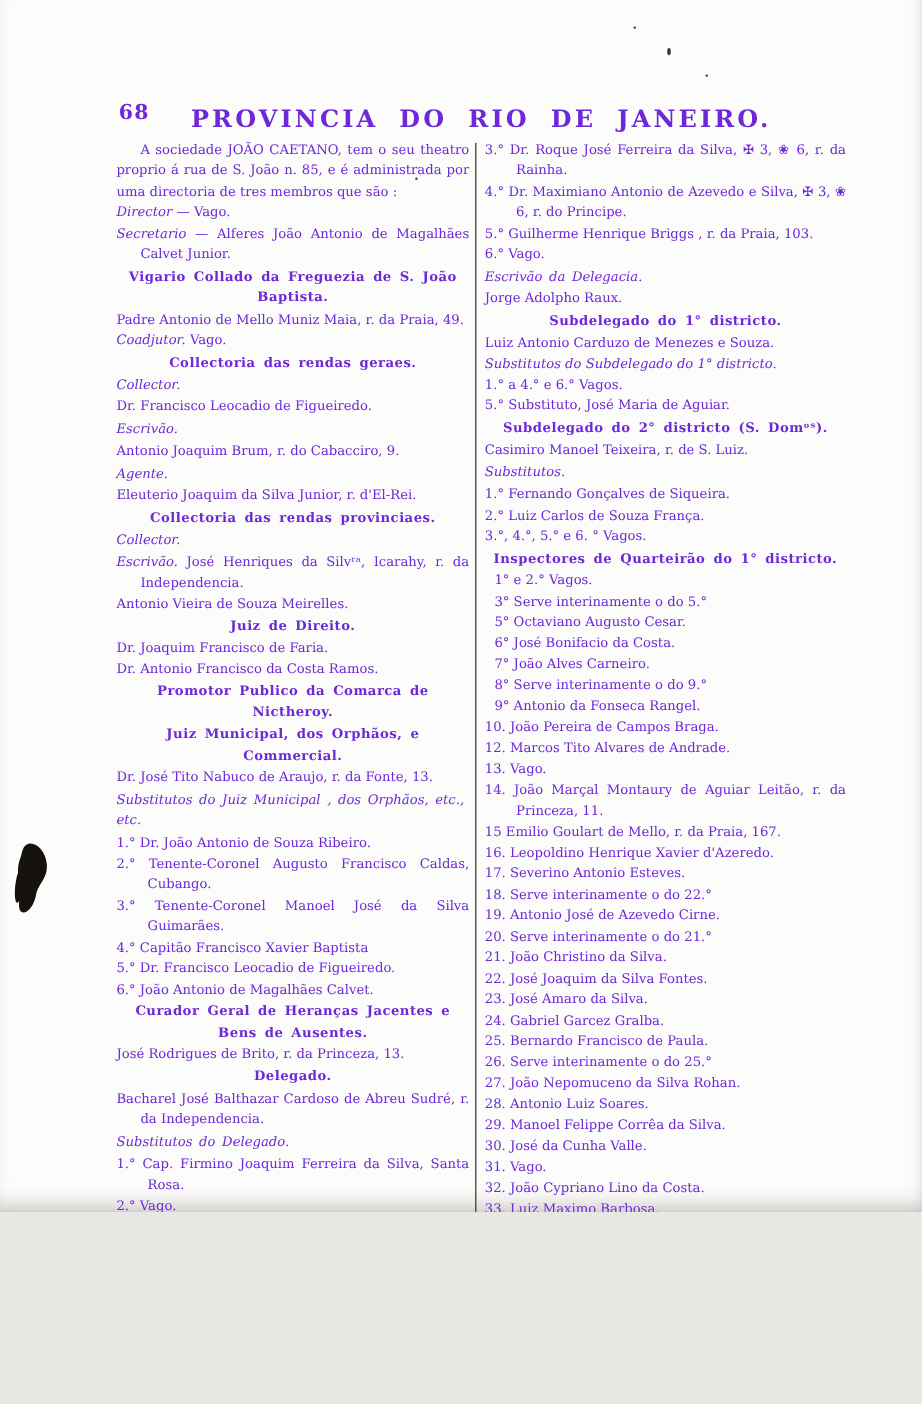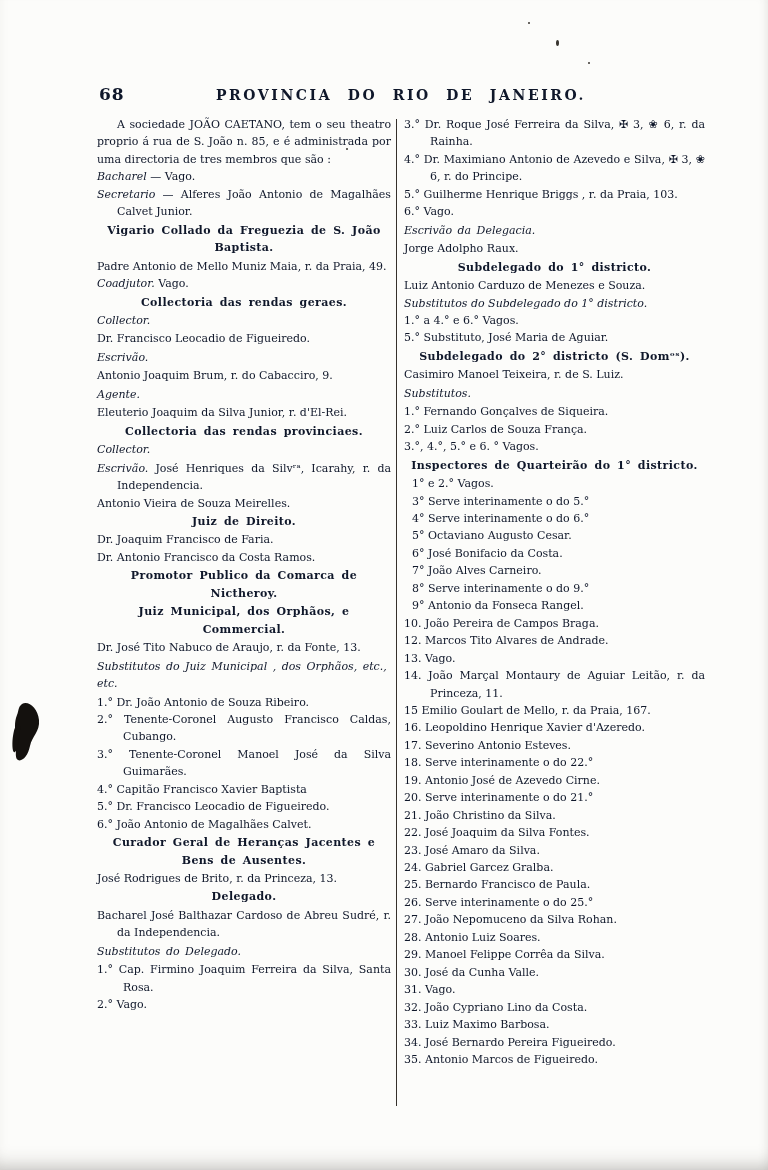--- a/index.html
+++ b/index.html
@@ -1,24 +1,24 @@
 <!DOCTYPE html>
 <html><head>
 <meta charset="utf-8">
 <style>
   html,body{margin:0;padding:0;background:#e9e7e2;}
   .page{
-    position:relative;width:768px;height:1170px;margin:0 auto;
-    background:#fcfcfa;color:#0f172a;overflow:hidden;
+    position:relative;width:768px;height:1010px;margin:0 auto;
+    background:#fcfcfa;color:#6d28d9;overflow:hidden;
     font-family:"DejaVu Serif","Liberation Serif",serif;
     box-shadow:inset 0 -16px 20px -14px rgba(60,55,50,.35), inset -8px 0 14px -12px rgba(60,55,50,.18);
   }
   .page-number{position:absolute;left:99px;top:84px;font-size:17px;font-weight:bold;letter-spacing:1px;}
   .page-title{position:absolute;left:95px;width:612px;top:87px;text-align:center;font-weight:bold;
-    font-size:14px;letter-spacing:2.6px;word-spacing:8px;}
+    font-size:20px;letter-spacing:2.6px;word-spacing:8px;}
   .divider{position:absolute;left:396px;top:119px;width:1.4px;height:987px;background:#35302b;}
   .col{position:absolute;top:116px;font-size:11px;line-height:17.45px;text-align:justify;}
   .col-left{left:97px;width:294px;}
   .col-right{left:404px;width:301px;}
   .blk{margin:0;}
   .para{text-indent:20px;}
   .entry{padding-left:20px;text-indent:-20px;}
   .num{padding-left:26px;text-indent:-26px;}
   .insp{padding-left:30px;text-indent:-22px;}
   .head-b{font-weight:bold;text-align:center;letter-spacing:.4px;word-spacing:2.5px;margin:1px 0;}
@@ -37,21 +37,21 @@
 
 <div class="page">
 
   <div class="page-number">68</div>
   <div class="page-title">PROVINCIA DO RIO DE JANEIRO.</div>
 
   <div class="divider"></div>
 
   <div class="col col-left">
       <div class="blk para">A sociedade JOÃO CAETANO, tem o seu theatro proprio á rua de S. João n. 85, e é administrada por uma directoria de tres membros que são :</div>
-      <div class="blk entry"><i>Bacharel</i> — Vago.</div>
+      <div class="blk entry"><i>Director</i> — Vago.</div>
       <div class="blk entry"><i>Secretario</i> — Alferes João Antonio de Magalhães Calvet Junior.</div>
       <div class="blk head-b">Vigario Collado da Freguezia de S. João Baptista.</div>
       <div class="blk entry">Padre Antonio de Mello Muniz Maia, r. da Praia, 49.</div>
       <div class="blk entry"><i>Coadjutor.</i> Vago.</div>
       <div class="blk head-b">Collectoria das rendas geraes.</div>
       <div class="blk head-i">Collector.</div>
       <div class="blk entry">Dr. Francisco Leocadio de Figueiredo.</div>
       <div class="blk head-i">Escrivão.</div>
       <div class="blk entry">Antonio Joaquim Brum, r. do Cabacciro, 9.</div>
       <div class="blk head-i">Agente.</div>
@@ -95,21 +95,20 @@
       <div class="blk num">5.° Substituto, José Maria de Aguiar.</div>
       <div class="blk head-b">Subdelegado do 2° districto (S. Domᵒˢ).</div>
       <div class="blk entry">Casimiro Manoel Teixeira, r. de S. Luiz.</div>
       <div class="blk head-i">Substitutos.</div>
       <div class="blk num">1.° Fernando Gonçalves de Siqueira.</div>
       <div class="blk num">2.° Luiz Carlos de Souza França.</div>
       <div class="blk num">3.°, 4.°, 5.° e 6. ° Vagos.</div>
       <div class="blk head-b">Inspectores de Quarteirão do 1° districto.</div>
       <div class="blk insp">1° e 2.° Vagos.</div>
       <div class="blk insp">3° Serve interinamente o do 5.°</div>
-      <div class="blk insp">4° Serve interinamente o do 6.°</div>
       <div class="blk insp">5° Octaviano Augusto Cesar.</div>
       <div class="blk insp">6° José Bonifacio da Costa.</div>
       <div class="blk insp">7° João Alves Carneiro.</div>
       <div class="blk insp">8° Serve interinamente o do 9.°</div>
       <div class="blk insp">9° Antonio da Fonseca Rangel.</div>
       <div class="blk num">10. João Pereira de Campos Braga.</div>
       <div class="blk num">12. Marcos Tito Alvares de Andrade.</div>
       <div class="blk num">13. Vago.</div>
       <div class="blk num">14. João Marçal Montaury de Aguiar Leitão, r. da Princeza, 11.</div>
       <div class="blk num">15 Emilio Goulart de Mello, r. da Praia, 167.</div>

